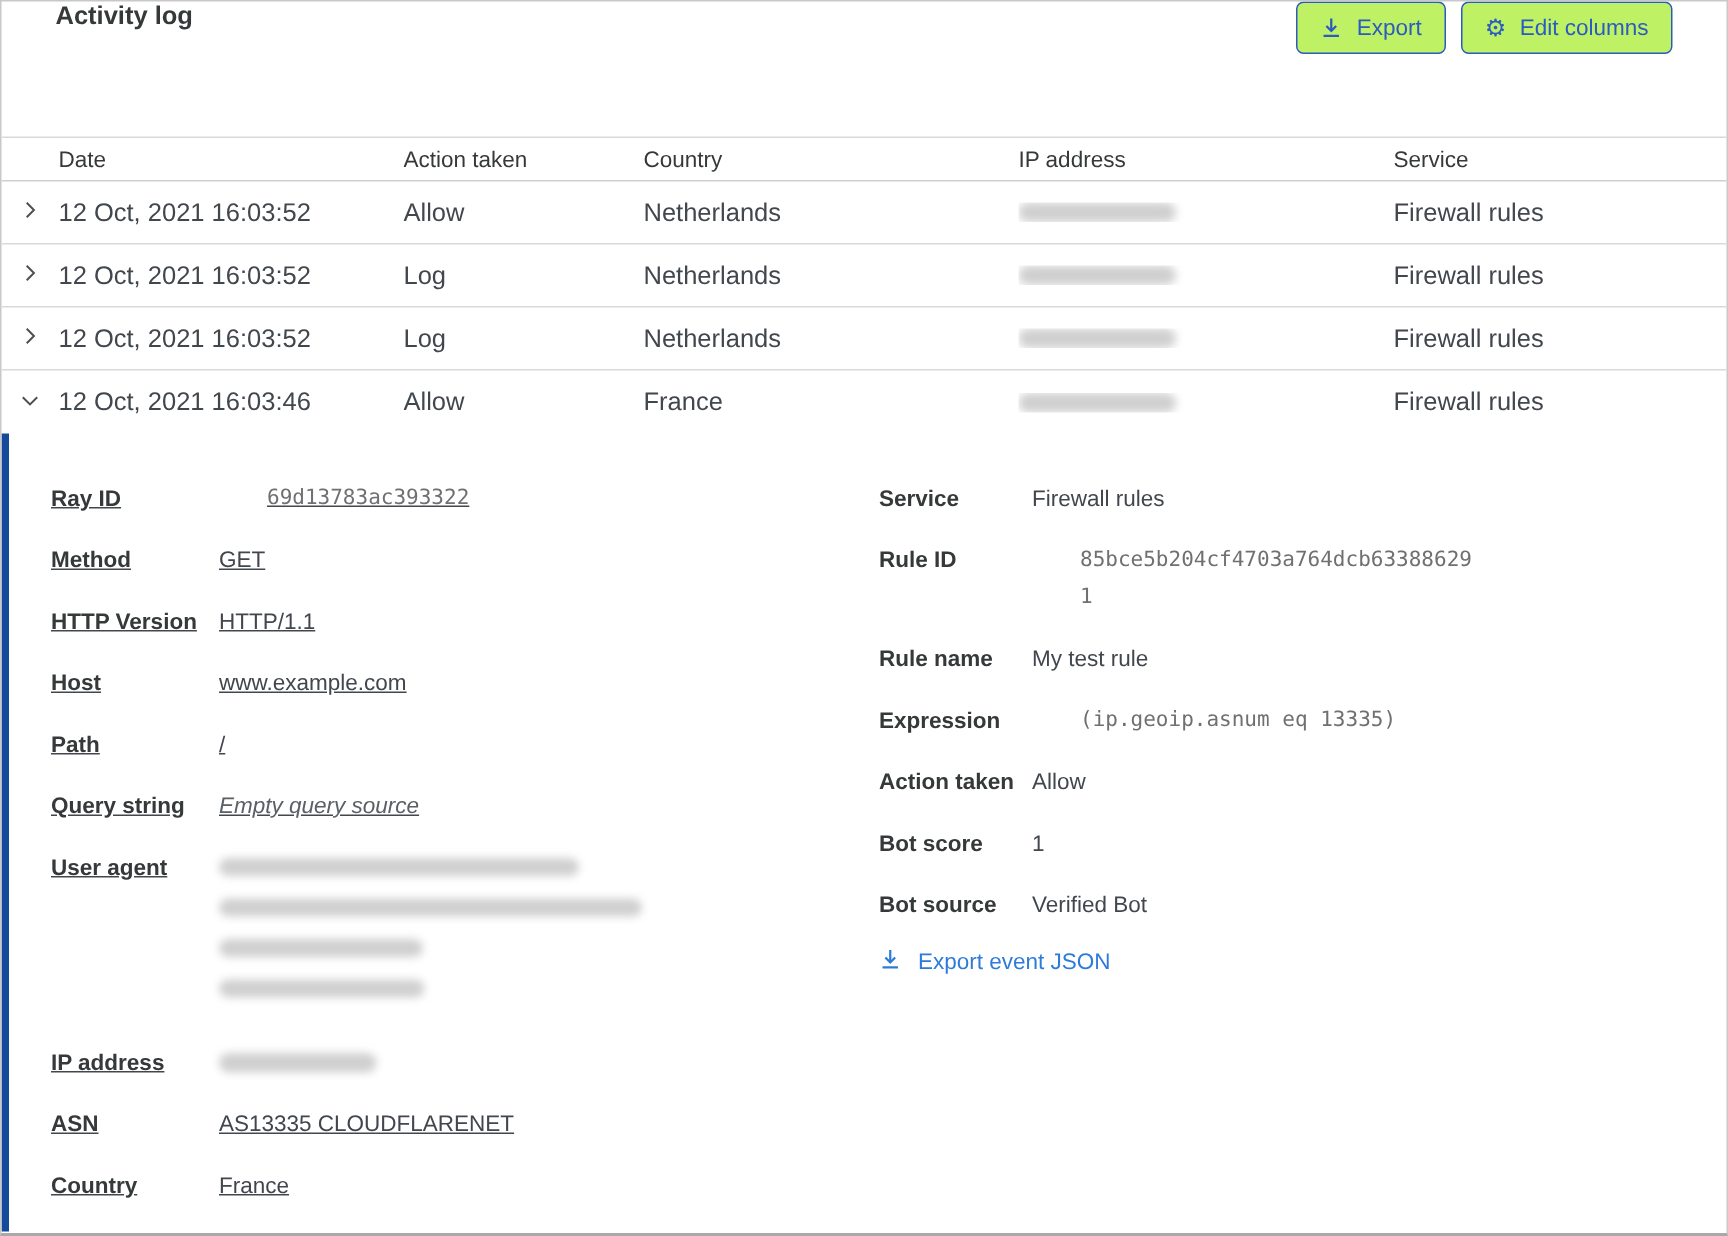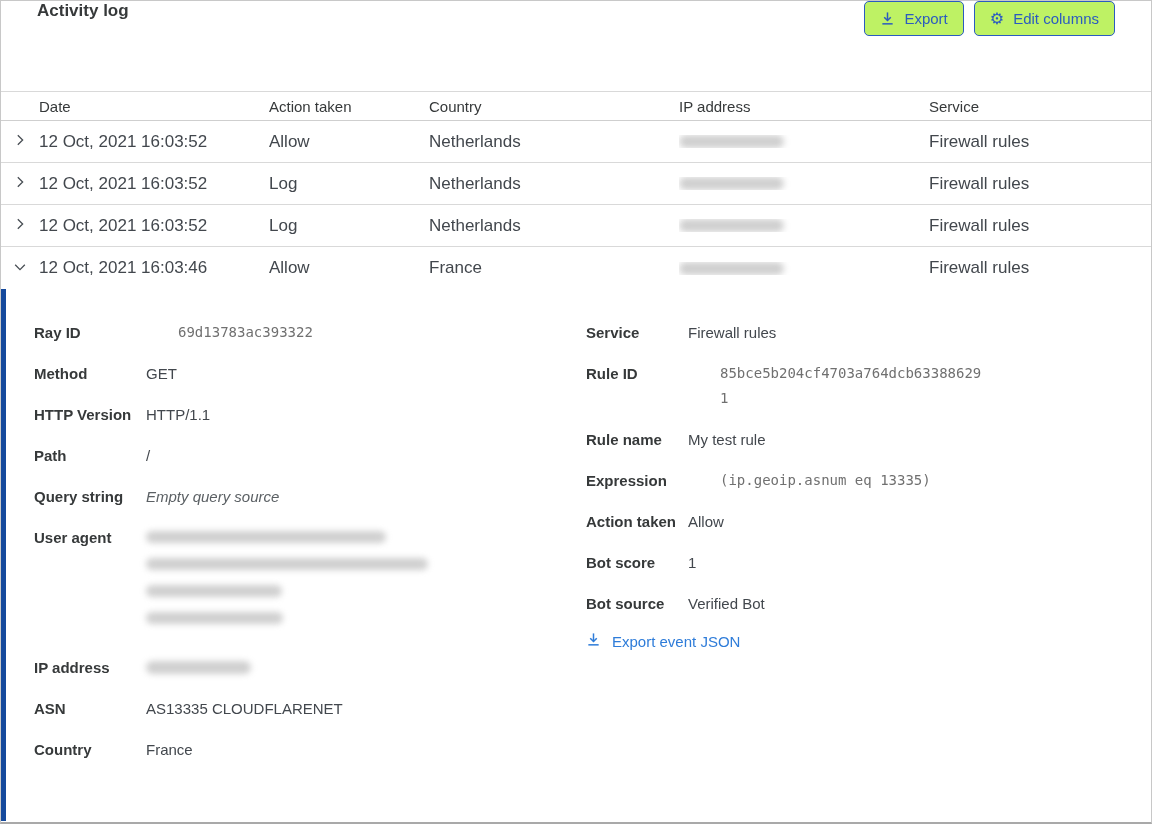--- a/index.html
+++ b/index.html
@@ -39,21 +39,21 @@
         background:none;border:none;cursor:pointer;padding:0;}
   .cell{padding-right:10px;white-space:nowrap;overflow:hidden;}
   
   .blurbar{background:#a9a9a9;border-radius:7px;filter:blur(3px);opacity:.55;}
   .ip-blur{width:105px;height:13px;}
   
   .detail{
     display:flex;height:532px;border-left:5px solid var(--bar-blue);
     padding:31px 36px 0 28px;
   }
-  .dcol-left{width:552px;flex:none;}
+  .dcol-left{width:552px;flex:none;text-decoration:underline;}
   .dcol-right{flex:1;}
   .drow{display:flex;margin-bottom:16px;line-height:25px;font-size:15px;}
   .lbl{font-weight:700;color:var(--text-dark);flex:none;}
   .dcol-left .lbl{width:112px;}
   .dcol-right .lbl{width:102px;}
   .val{color:var(--text-body);}
   .mono{font-family:"DejaVu Sans Mono",monospace;font-size:14px;color:var(--mono-gray);margin-left:32px;}
   .narrow{width:266px;word-break:break-all;}
   .italic{font-style:italic;color:#5b6064;}
   .ua-lines .blurbar{height:12px;margin-bottom:15px;}
@@ -173,20 +173,24 @@
       </div>
       <div class="drow">
         <div class="lbl">Method</div>
         <div class="val">GET</div>
       </div>
       <div class="drow">
         <div class="lbl">HTTP Version</div>
         <div class="val">HTTP/1.1</div>
       </div>
       <div class="drow">
+        <div class="lbl">Host</div>
+        <div class="val">www.example.com</div>
+      </div>
+      <div class="drow">
         <div class="lbl">Path</div>
         <div class="val">/</div>
       </div>
       <div class="drow">
         <div class="lbl">Query string</div>
         <div class="val italic">Empty query source</div>
       </div>
       <div class="drow">
         <div class="lbl">User agent</div>
         <div class="val ua-lines" style="padding-top:6px;">

